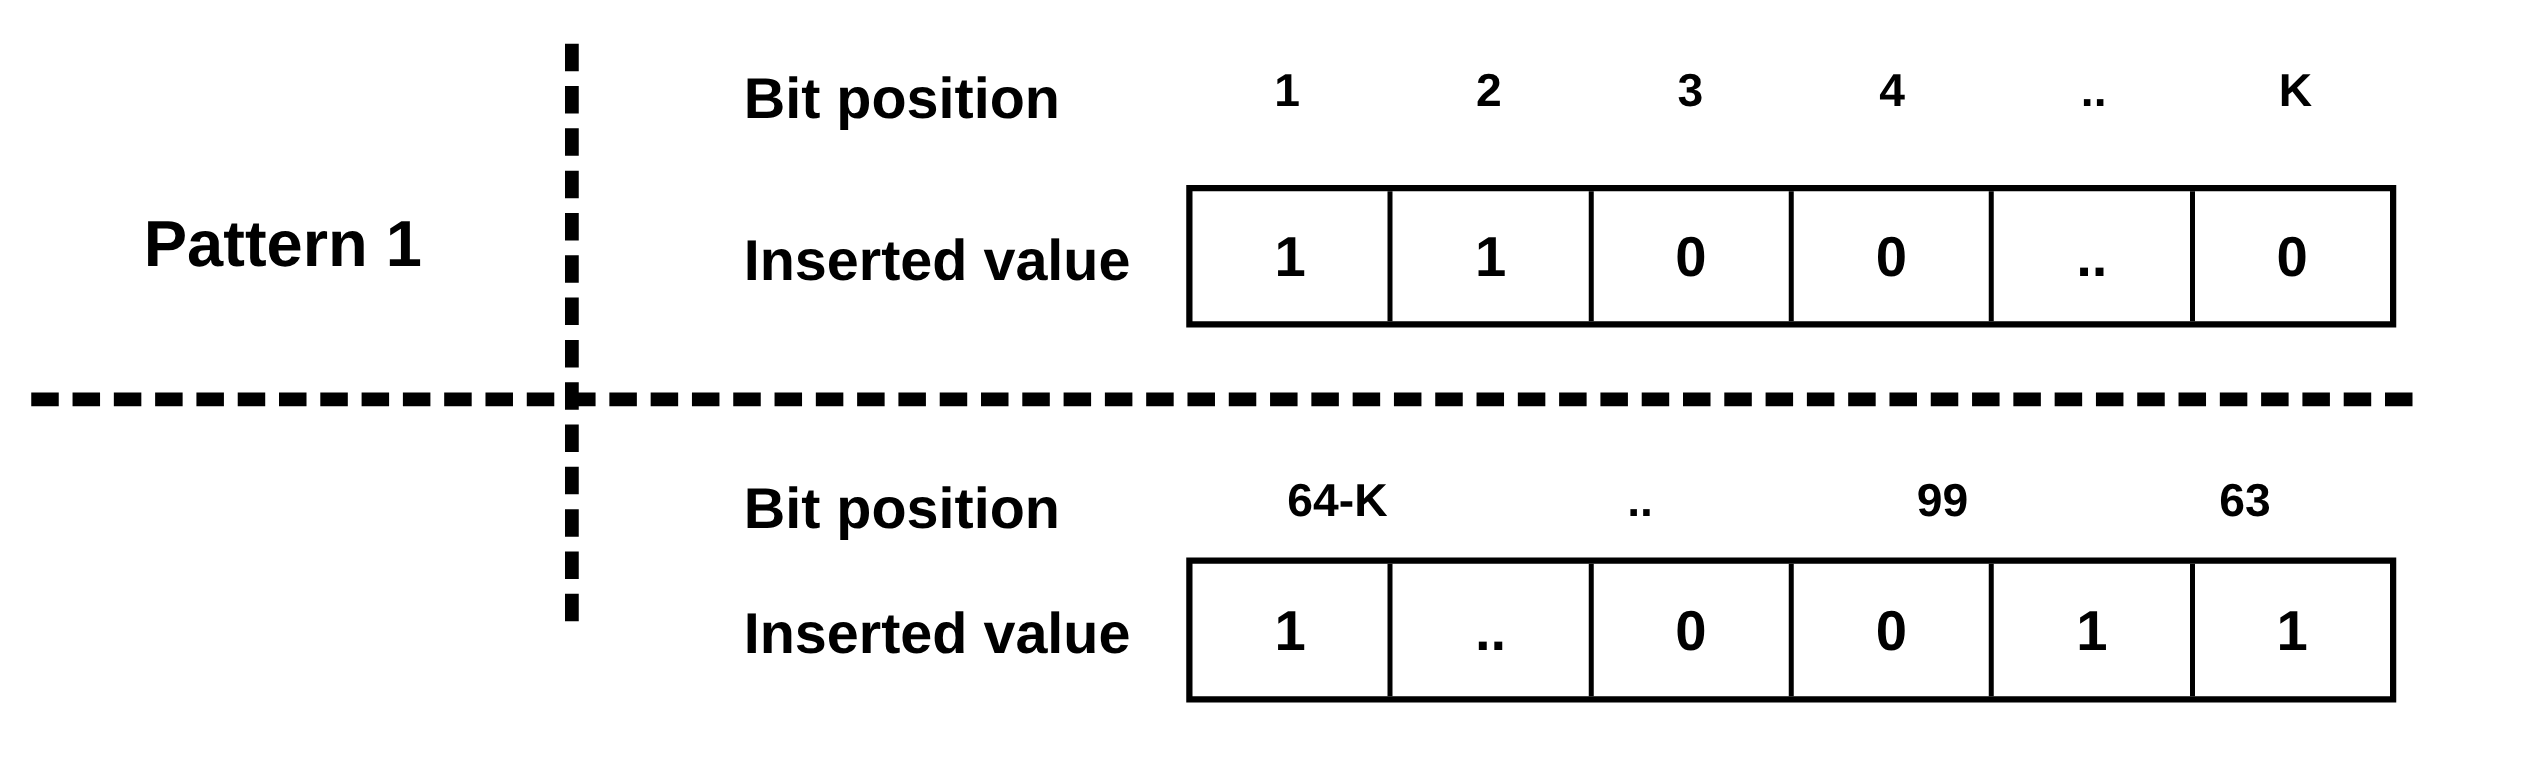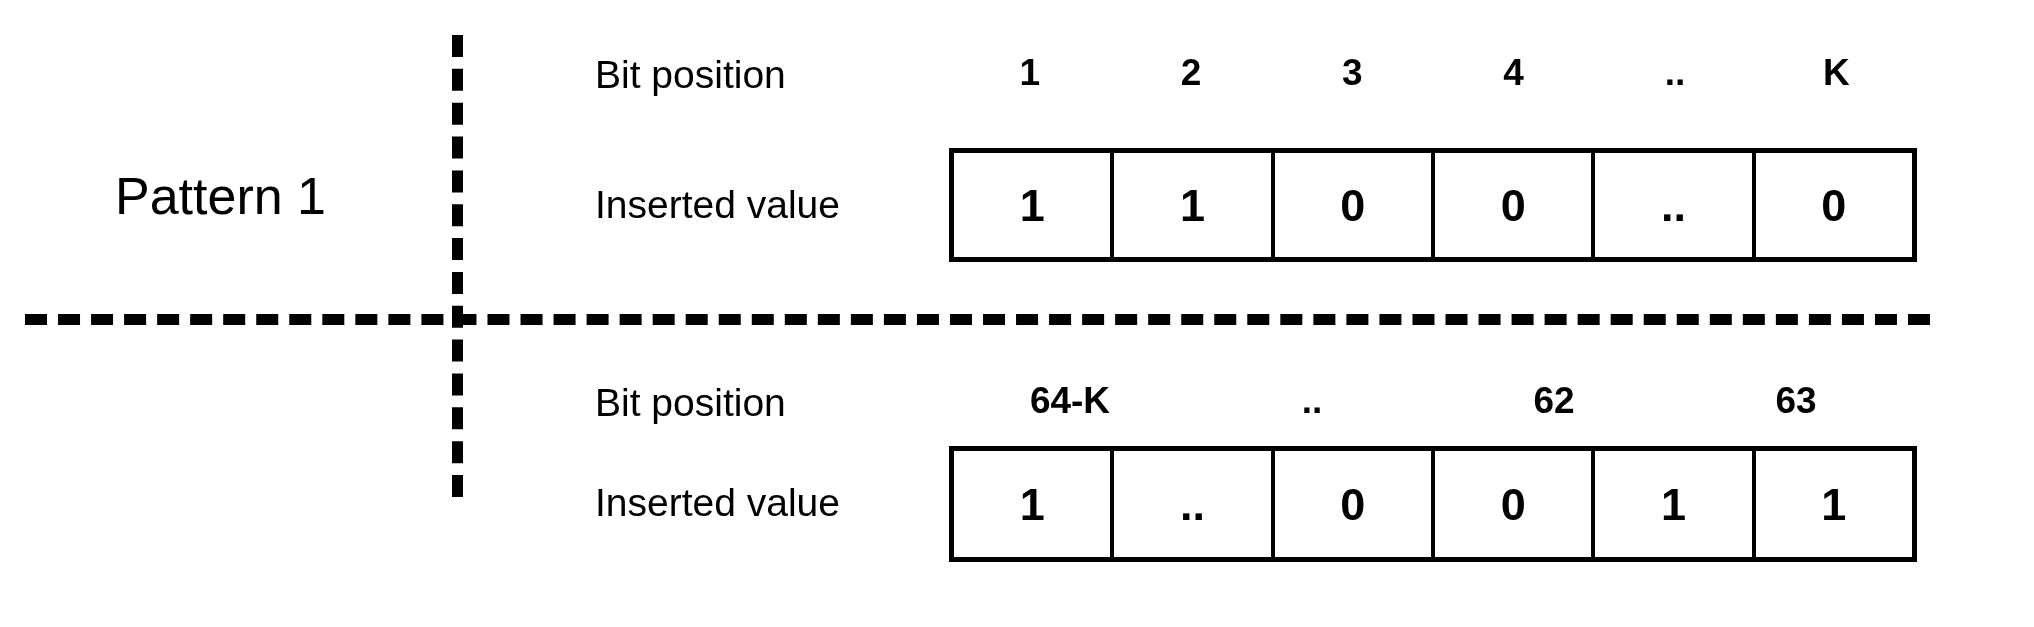--- a/index.html
+++ b/index.html
@@ -17,21 +17,21 @@
     width: 2034px;
     height: 627px;
     background: #ffffff;
     overflow: hidden;
   }
 
   
   .pattern-label {
     position: absolute;
     font-size: 52px;
-    font-weight: 400;
+    font-weight: 700;
     line-height: 1;
     white-space: nowrap;
     color: #000;
     text-align: right;
   }
   #pattern-1-label { left: 115px; top: 170px; }
 
   
   #vertical-divider {
     position: absolute;
@@ -54,22 +54,22 @@
   .pattern-block {
     position: absolute;
     left: 0;
     width: 2034px;
   }
   #pattern-1-block { top: 0px; height: 313px; }
   #pattern-2-block { top: 298px; height: 329px; }
 
   .row-label {
     position: absolute;
-    font-size: 39px;
-    font-weight: 400;
+    font-size: 46px;
+    font-weight: 700;
     line-height: 1;
     white-space: nowrap;
     color: #000;
   }
 
   
   .bit-header {
     position: absolute;
     left: 949px;
     width: 968px;
@@ -160,21 +160,21 @@
 
   </div>
 
   <div class="pattern-block" id="pattern-2-block">
 
     <div class="row-label bit-position">Bit position</div>
 
     <div class="bit-header">
       <div class="bit-header-cell">64-K</div>
       <div class="bit-header-cell">..</div>
-      <div class="bit-header-cell">62</div>
+      <div class="bit-header-cell">99</div>
       <div class="bit-header-cell">63</div>
     </div>
 
     <div class="row-label inserted-value">Inserted value</div>
 
     <div class="value-table">
       <div class="value-cell">1</div>
       <div class="value-cell">..</div>
       <div class="value-cell">0</div>
       <div class="value-cell">0</div>

